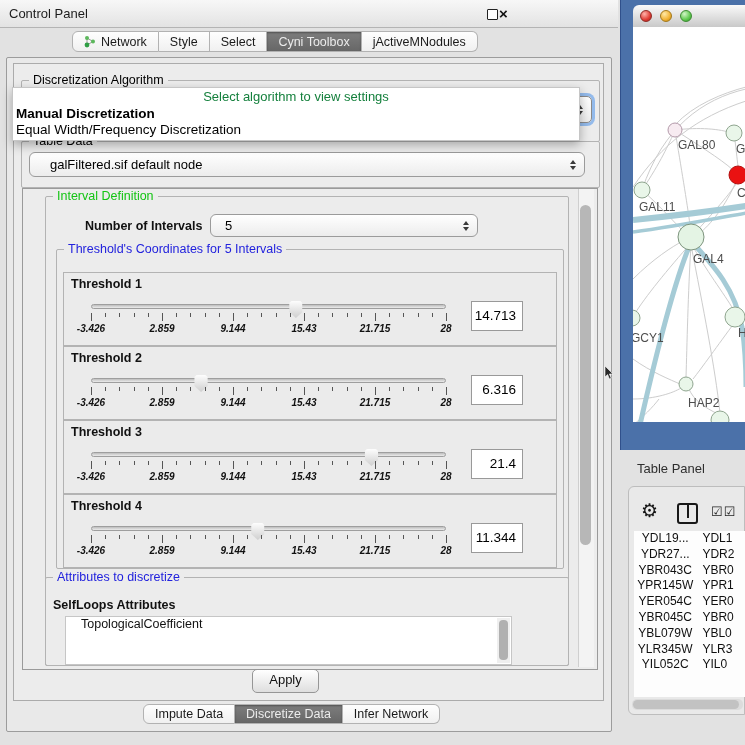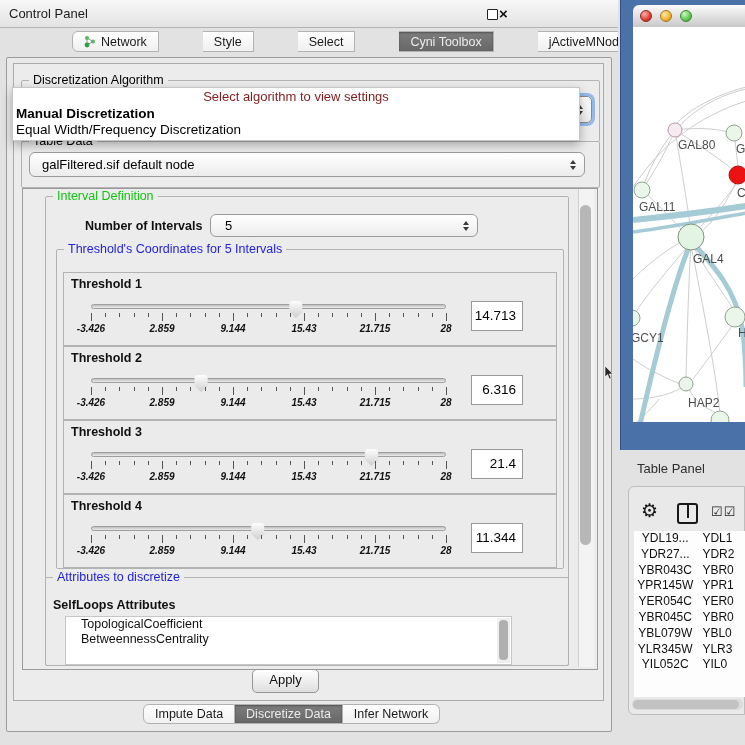--- a/index.html
+++ b/index.html
@@ -7,21 +7,21 @@
   .abs{position:absolute;}
 
   
   #cp-titlebar{left:0;top:0;width:618px;height:27px;background:linear-gradient(#f7f7f7,#e3e3e3);border-bottom:1px solid #b4b4b4;}
   #cp-title{left:9px;top:0;line-height:27px;font-size:13px;color:#1c1c1c;}
   #float-btn{left:487px;top:9px;width:9px;height:9px;border:1.5px solid #222;border-radius:1px;background:#fff;}
   #close-btn{left:499px;top:4px;font-size:15px;font-weight:700;color:#111;line-height:19px;}
 
   
   .tabrow{display:flex;}
-  #tabs-top{left:72px;top:31px;height:21px;gap:44px;}
+  #tabs-top{left:72px;top:31px;height:21px;}
   #tabs-bottom{left:143px;top:704px;height:20px;}
   .tab{display:flex;align-items:center;gap:5px;padding:0 11px;font-size:12.5px;color:#1a1a1a;
        background:linear-gradient(#fefefe,#f0f0f0);border:1px solid #b2b2b2;border-left:none;white-space:nowrap;}
   .tab:first-child{border-left:1px solid #b2b2b2;border-radius:6px 0 0 6px;}
   .tab:last-child{border-radius:0 6px 6px 0;}
   .tab.active{background:linear-gradient(#7d7d7d,#676767);color:#ececec;box-shadow:inset 0 1px 2px rgba(0,0,0,.35);}
 
   
   #outer-box{left:6px;top:57px;width:604px;height:673px;background:#e9e9e9;border:1px solid #9c9c9c;border-radius:2px;}
   #inner-box{left:13px;top:63px;width:589px;height:636px;background:#ececec;border:1px solid #ababab;}
@@ -30,27 +30,27 @@
   .group-title{position:absolute;top:-8px;left:7px;background:#ececec;padding:0 4px;font-size:12.5px;color:#000;white-space:nowrap;}
   .t-green{color:#12c412;}
   .t-blue{color:#2222dd;}
 
   #algo-group{left:21px;top:80px;width:577px;height:60px;}
   #algo-combo{left:38px;top:96px;width:552px;height:25px;border:1px solid #8a8a8a;border-radius:5px;
               background:linear-gradient(#ffffff,#ededed);box-shadow:0 0 0 3px rgba(100,160,235,.65);}
 
   #algo-popup{left:12px;top:87px;width:566px;height:52px;background:#fff;border:1px solid #c6c6c6;
               box-shadow:0 4px 10px rgba(0,0,0,.30);z-index:60;}
-  #popup-prompt{display:block;text-align:center;font-size:13px;color:#7f1d1d;height:18px;line-height:18px;}
+  #popup-prompt{display:block;text-align:center;font-size:13px;color:#15803d;height:18px;line-height:18px;}
   .popup-opt{display:block;font-size:13.5px;color:#000;height:16px;line-height:16px;padding-left:3px;}
   .popup-opt.sel{font-weight:700;}
 
   #tabledata-group{left:21px;top:141px;width:577px;height:45px;}
   #tabledata-combo{left:29px;top:152px;width:556px;height:25px;border:1px solid #9b9b9b;border-radius:6px;
-                   background:linear-gradient(#ffffff,#ececec);font-size:13px;line-height:24px;color:#000;padding-left:12px;box-sizing:border-box;}
+                   background:linear-gradient(#ffffff,#ececec);font-size:13px;line-height:24px;color:#000;padding-left:20px;box-sizing:border-box;}
   .combo-arrows{position:absolute;right:8px;top:50%;transform:translateY(-50%);display:flex;flex-direction:column;gap:2px;align-items:center;}
   .arr-up{width:0;height:0;border-left:3.5px solid transparent;border-right:3.5px solid transparent;border-bottom:4.5px solid #3a3a3a;}
   .arr-dn{width:0;height:0;border-left:3.5px solid transparent;border-right:3.5px solid transparent;border-top:4.5px solid #3a3a3a;}
 
   #scrollpane{left:22px;top:188px;width:574px;height:480px;border:1px solid #9a9a9a;background:#ececec;}
   #vsb-track{left:578px;top:189px;width:15px;height:478px;background:#f3f3f3;border-left:1px solid #cscsc;border-left:1px solid #cfcfcf;}
   #vsb-thumb{left:580px;top:205px;width:11px;height:340px;background:#b7b7b7;border-radius:6px;}
 
   #interval-group{left:45px;top:196px;width:522px;height:468px;}
   #noi-label{left:85px;top:219px;font-size:12.5px;font-weight:700;color:#111;}
@@ -377,21 +377,20 @@
     </div>
     <div class="tval">11.344</div>
   </div>
 
   <div id="attr-group" class="abs group">
     <span class="group-title t-blue">Attributes to discretize</span>
   </div>
   <div id="attr-label" class="abs">SelfLoops Attributes</div>
   <div id="attr-list" class="abs">
     <div class="attr-item">TopologicalCoefficient</div>
-    <div class="attr-item">BetweennessCentrality</div>
     <div id="attr-sb">
         <div id="attr-sb-thumb"></div>
       </div>
   </div>
 
   <div id="apply-btn" class="abs">Apply</div>
 
   <div id="tabs-bottom" class="abs tabrow">
     <div class="tab">
         <span>Impute Data</span>

